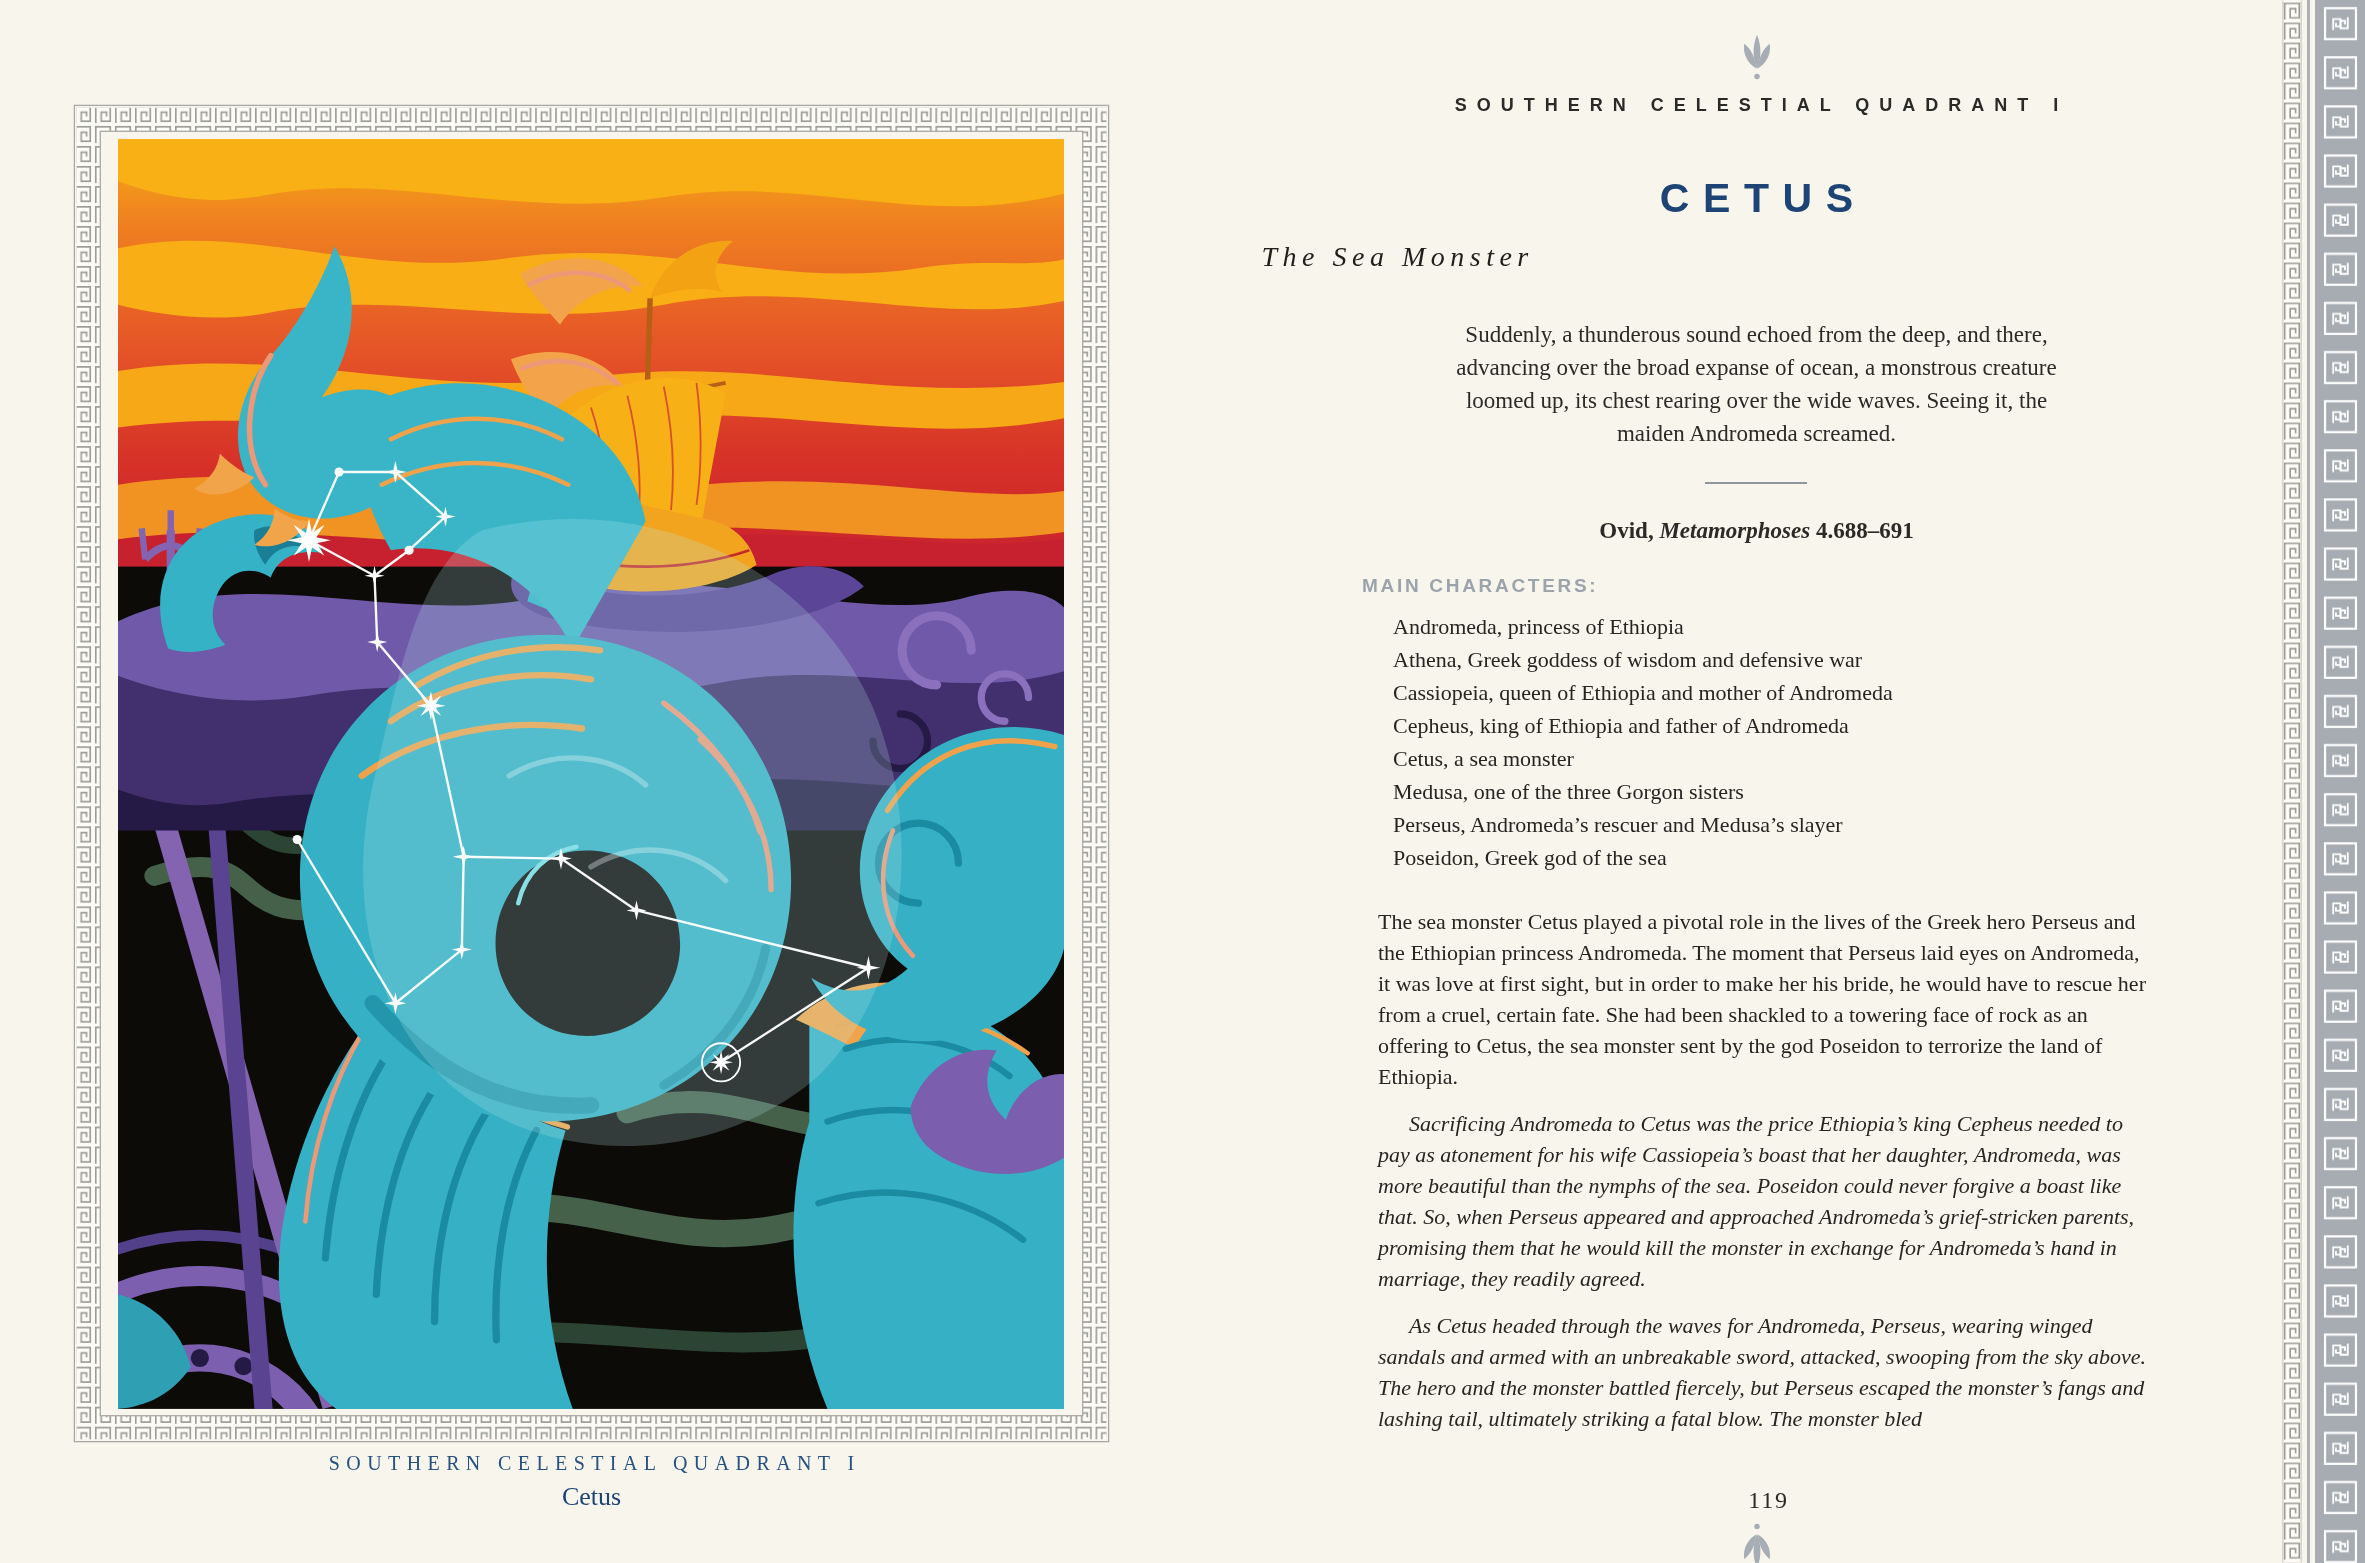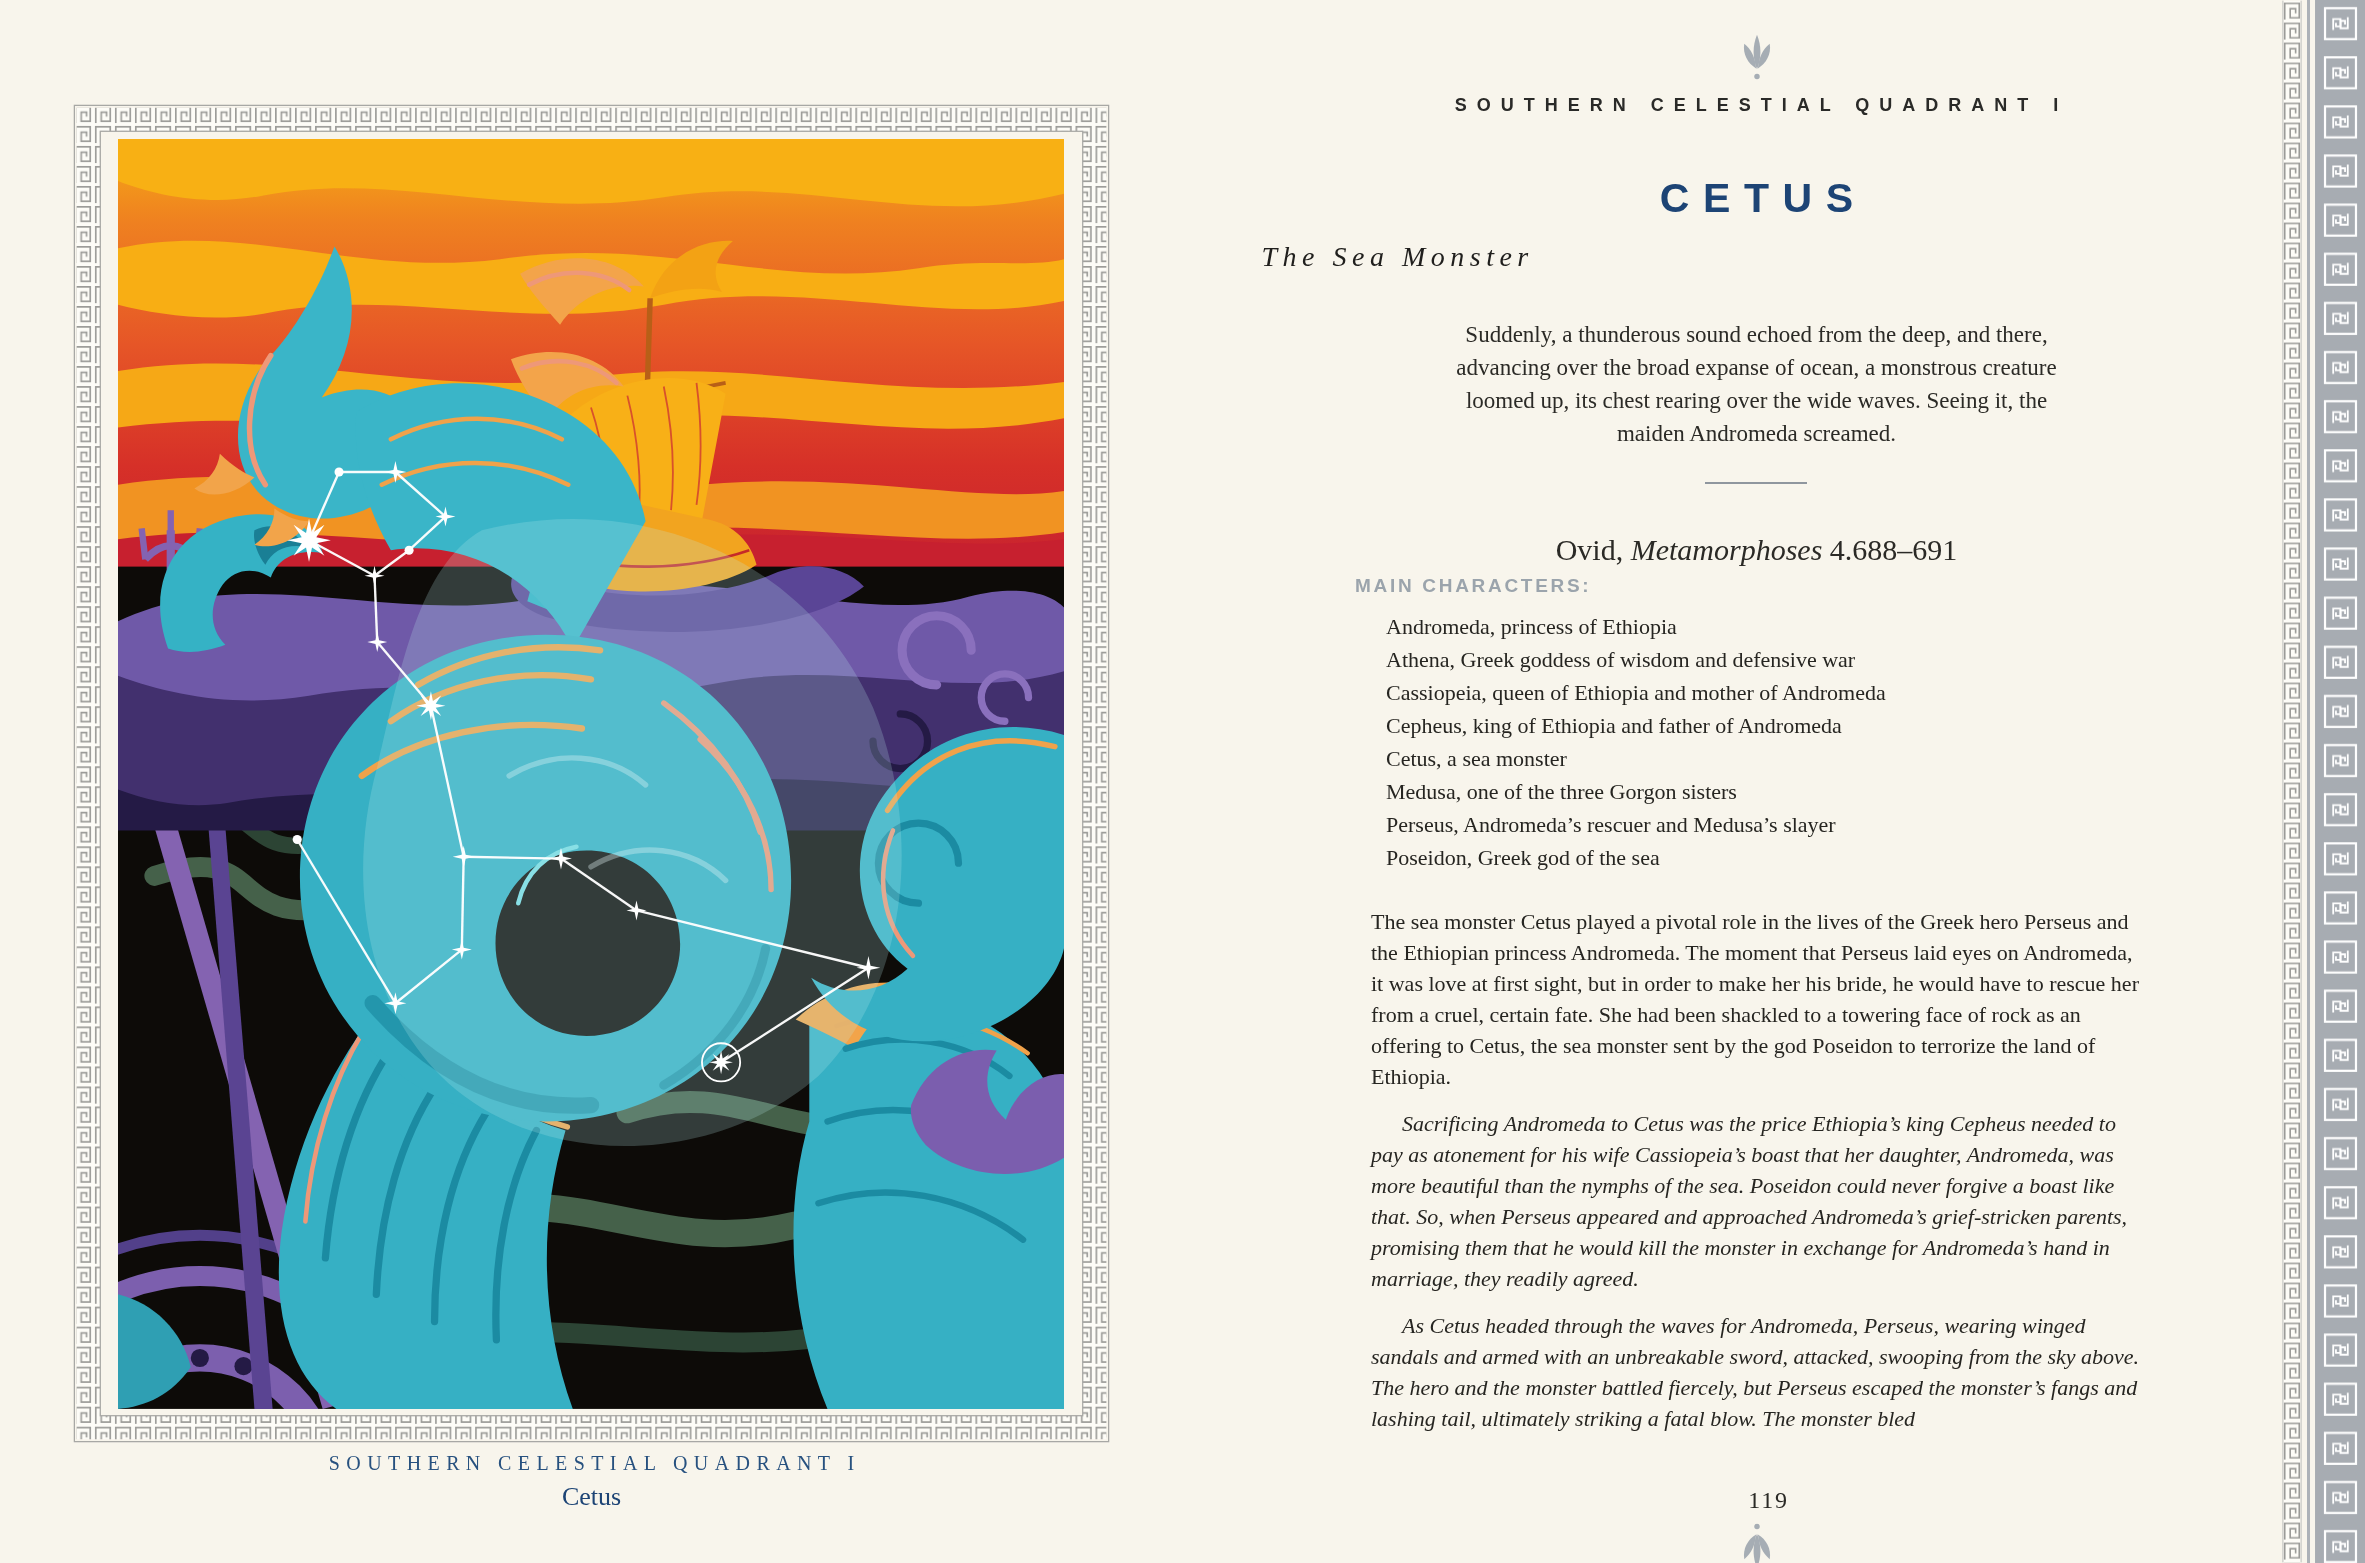--- a/index.html
+++ b/index.html
@@ -24,24 +24,24 @@
     letter-spacing:10px;text-indent:10px;color:#2a2a28;}
   .rp-title{position:absolute;left:0;top:175px;width:1001px;text-align:center;
     font-family:"Liberation Sans", sans-serif;font-weight:700;font-size:41px;
     letter-spacing:13.6px;text-indent:13.6px;color:#1d4475;}
   .rp-subtitle{position:absolute;left:0;top:241px;width:1001px;text-align:left;
     font-style:italic;font-size:28px;letter-spacing:5.5px;text-indent:5.5px;color:#201f1d;}
   .rp-epigraph{position:absolute;left:0;top:318px;width:1001px;text-align:center;
     font-size:23px;line-height:33px;color:#2b2a26;}
   .rp-divider{position:absolute;left:449px;top:482px;width:102px;height:0;
     border-top:2.3px solid #8f969e;}
-  .rp-attrib{position:absolute;left:0;top:533px;width:1001px;text-align:center;
-    font-size:30px;color:#2b2a26;}
+  .rp-attrib{position:absolute;left:0;top:518px;width:1001px;text-align:center;
+    font-size:23px;color:#2b2a26;font-weight:bold;}
   .rp-attrib .work{font-style:italic;}
-  .text-block{position:absolute;left:99px;width:801px;}
+  .text-block{position:absolute;left:106px;width:801px;}
   .chars{top:575px;}
   .chars-heading{font-family:"Liberation Sans", sans-serif;font-weight:700;
     font-size:19px;letter-spacing:2.7px;color:#9ba4ac;margin-bottom:12.7px;}
   .char-item{font-size:22px;line-height:33px;color:#262521;padding-left:31px;}
   .paras{top:890px;}
   .paras p{margin:16px;font-size:22px;line-height:31px;color:#262521;}
   .paras p + p{text-indent:31px;font-style:italic;}
   .rp-pageno{position:absolute;left:12px;top:1487px;width:1001px;text-align:center;
     font-size:24px;letter-spacing:1.8px;color:#2b2a26;}
   .rp-orn-bottom{position:absolute;left:0;top:1519px;width:1001px;text-align:center;}

